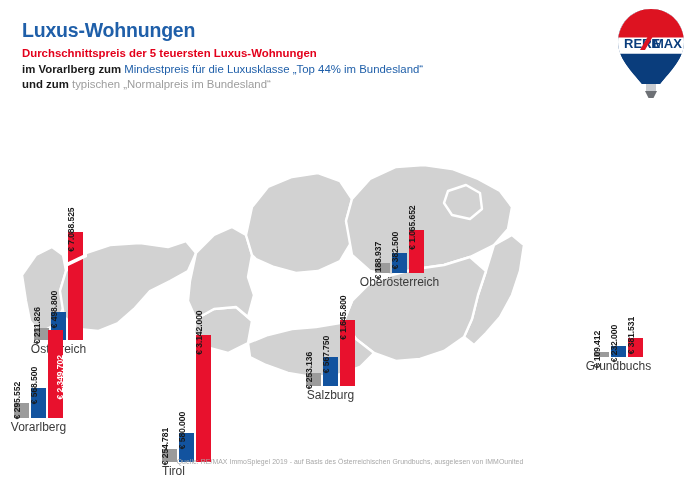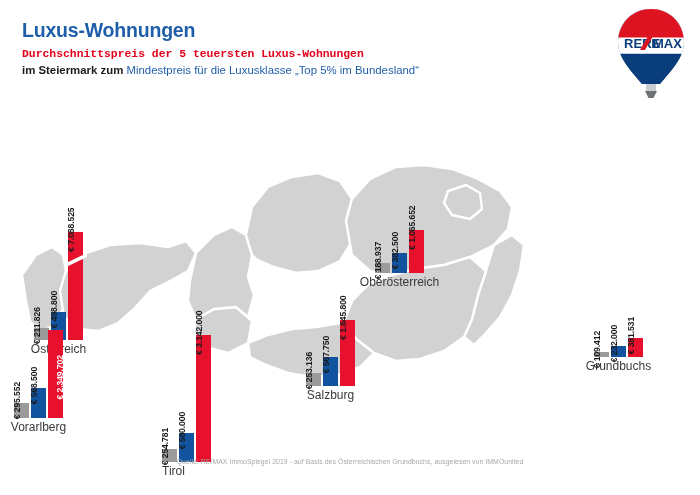--- a/index.html
+++ b/index.html
@@ -10,21 +10,21 @@
   }
   .canvas{position:absolute;left:0;top:0;width:700px;height:495px;}
 
   
   .header{position:absolute;left:22px;top:20px;width:560px;}
   .title{
     font-size:19.5px;font-weight:bold;color:#1f5fa9;letter-spacing:-0.2px;
     margin:0 0 5px 0;line-height:1.1;
   }
   .sub{font-size:11.4px;line-height:15.5px;margin:0;color:#222;}
-  .sub-red{color:#e3001b;font-weight:bold;font-family:Liberation Mono, monospace;}
+  .sub-red{color:#e3001b;font-weight:bold;}
   .sub .bold{font-weight:bold;color:#1a1a1a;}
   .sub-blue{color:#1f5fa9;}
   .sub-grey{color:#9d9d9d;}
 
   
   .logo{position:absolute;left:610px;top:6px;width:82px;height:96px;}
 
   
   .map{position:absolute;left:0;top:95px;width:700px;height:345px;}
 
@@ -66,21 +66,24 @@
 <body>
 
 <div class="canvas">
 
   <div class="header">
     <div class="title">Luxus-Wohnungen</div>
     <div class="sub">
       <span class="sub-red">Durchschnittspreis der 5 teuersten Luxus-Wohnungen</span>
     </div>
     <div class="sub">
-      <span class="bold">im Steiermark zum </span><span class="sub-blue">Mindestpreis für die Luxusklasse „Top 5% im Bundesland“</span>
+      <span class="bold">im Vorarlberg zum </span><span class="sub-blue">Mindestpreis für die Luxusklasse „Top 44% im Bundesland“</span>
+    </div>
+    <div class="sub">
+      <span class="bold">und zum </span><span class="sub-grey">typischen „Normalpreis im Bundesland“</span>
     </div>
   </div>
 
   <div class="logo">
     <svg width="82" height="96" viewBox="0 0 82 96">
       <path d="M41 3 C61 3 74 18 74 36 C74 52 60 66 50 78 L32 78 C22 66 8 52 8 36 C8 18 21 3 41 3 Z" fill="#0a3d7c"></path>
       <path d="M41 3 C61 3 74 18 74 36 C74 40 73.2 44 71.8 47.8 L10.2 47.8 C8.8 44 8 40 8 36 C8 18 21 3 41 3 Z" fill="#ffffff"></path>
       <path d="M41 3 C59 3 71.5 15.8 73.6 31.5 L8.4 31.5 C10.5 15.8 23 3 41 3 Z" fill="#dd1321"></path>
       <rect x="8" y="31.5" width="65.6" height="2.2" fill="#ffffff" opacity="0.0"></rect>
       <path d="M10.6 48.2 L71.4 48.2 C67 60 56 69 50 78 L32 78 C26 69 15 60 10.6 48.2 Z" fill="#0a3d7c"></path>

